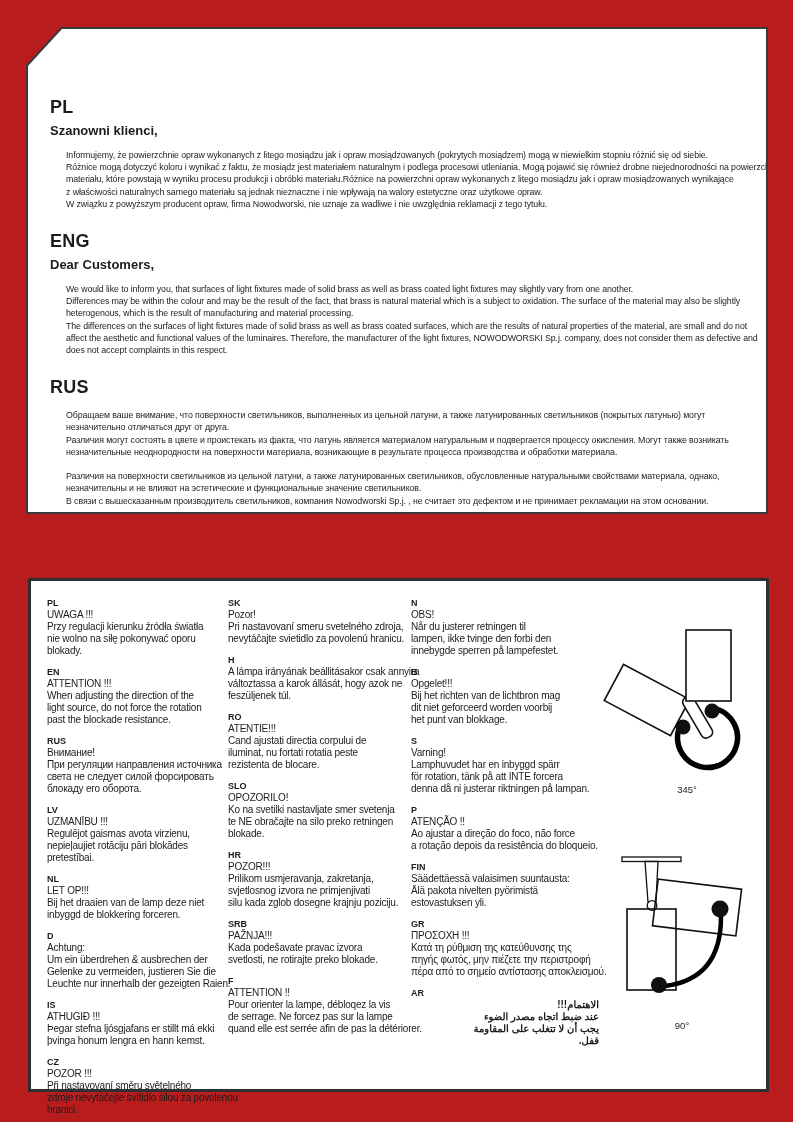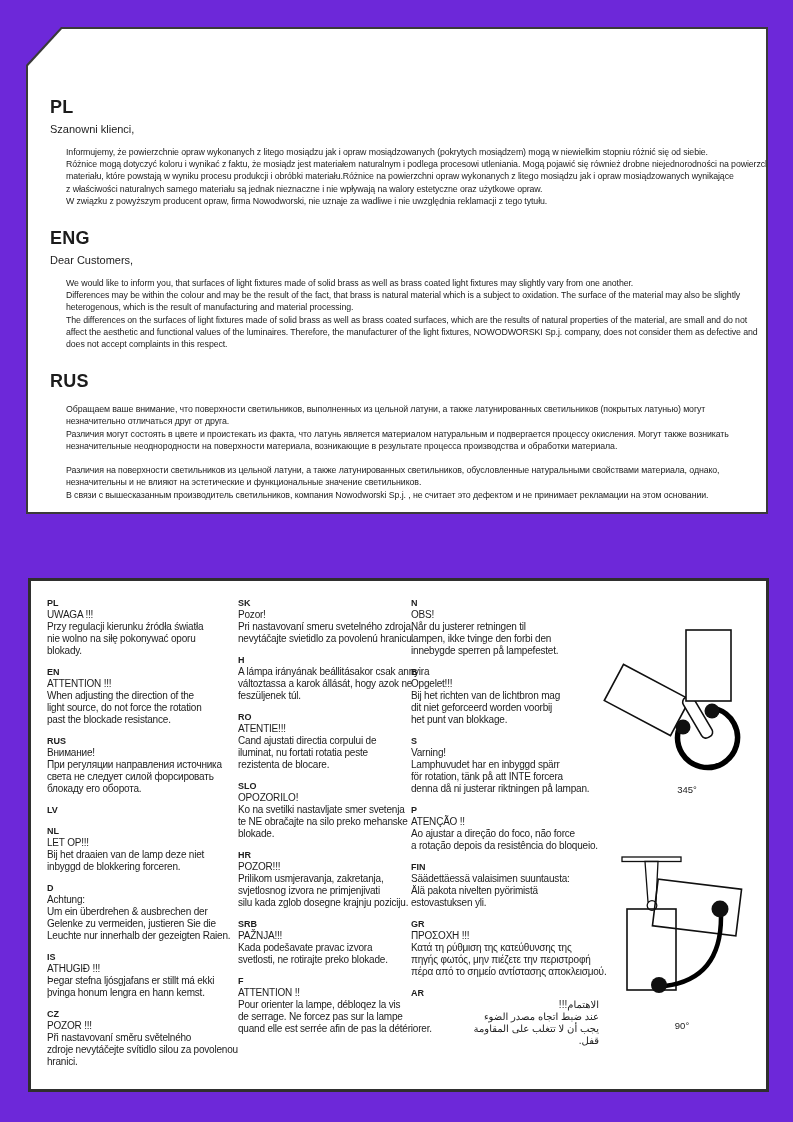--- a/index.html
+++ b/index.html
@@ -1,54 +1,54 @@
 <!DOCTYPE html>
 <html><head>
 <meta charset="utf-8">
 <style>
   html,body{margin:0;padding:0;background:#ffffff;}
   .page{
-    position:relative;width:793px;height:1122px;background:#6d28d9;
+    position:relative;width:793px;height:1122px;background:#b91c1c;
     font-family:"Liberation Sans",sans-serif;color:#1c1c1c;overflow:hidden;
   }
   
   .notice-box-outer{
     position:absolute;left:26px;top:27px;width:742px;height:487px;
     background:#3a3a3a;
     clip-path:polygon(35px 0,100% 0,100% 100%,0 100%,0 38px);
   }
   .notice-box-inner{
     position:absolute;left:2px;top:2px;right:2px;bottom:2px;background:#fff;
     clip-path:polygon(34px 0,100% 0,100% 100%,0 100%,0 37px);
   }
   .notice-content{position:absolute;left:22px;top:68px;right:18px;}
   .notice-section{margin:0 0 21px 0;}
   .notice-section h2{
     margin:0 0 5px 0;font-size:18px;font-weight:bold;letter-spacing:0.2px;
   }
-  .greeting{font-size:11px;font-weight:normal;margin:0;}
+  .greeting{font-size:13px;font-weight:bold;margin:0;}
   .notice-body{
     margin:11px 0 0 16px;font-size:8.8px;line-height:12.2px;letter-spacing:-0.1px;
     white-space:pre;
   }
   
   .warning-box{
     position:absolute;left:28px;top:578px;width:735px;height:508px;
     border:3px solid #2f2f2f;background:#fff;
   }
   .warn-col{position:absolute;top:16px;}
   .warn-col.c1{left:16px;width:178px;}
-  .warn-col.c2{left:207px;width:180px;}
+  .warn-col.c2{left:197px;width:180px;}
   .warn-col.c3{left:380px;width:188px;}
   .lang-block{margin:0 0 9px 0;}
   .lang-code{font-size:9px;font-weight:bold;line-height:12px;}
   .lang-text{
     font-size:10px;line-height:12px;letter-spacing:-0.2px;white-space:pre;
   }
-  .lang-text.rtl{direction:rtl;white-space:pre-line;letter-spacing:0;}
+  .lang-text.rtl{direction:rtl;white-space:pre-line;letter-spacing:0;font-weight:bold;}
   
   .diagram-1{position:absolute;left:556px;top:32px;}
   .diagram-2{position:absolute;left:556px;top:258px;}
   .diag-label{font-size:9.5px;fill:#1c1c1c;font-family:"Liberation Sans",sans-serif;}
 </style>
 </head>
 <body>
 
 <div class="page">
 
@@ -112,20 +112,24 @@
       </div>
       <div class="lang-block">
         <div class="lang-code">RUS</div>
         <div class="lang-text">Внимание!
 При регуляции направления источника
 света не следует силой форсировать
 блокаду его оборота.</div>
       </div>
       <div class="lang-block">
         <div class="lang-code">LV</div>
+        <div class="lang-text">UZMANĪBU !!!
+Regulējot gaismas avota virzienu,
+nepieļaujiet rotāciju pāri blokādes
+pretestībai.</div>
       </div>
       <div class="lang-block">
         <div class="lang-code">NL</div>
         <div class="lang-text">LET OP!!!
 Bij het draaien van de lamp deze niet
 inbyggd de blokkering forceren.</div>
       </div>
       <div class="lang-block">
         <div class="lang-code">D</div>
         <div class="lang-text">Achtung:
@@ -165,21 +169,21 @@
         <div class="lang-code">RO</div>
         <div class="lang-text">ATENTIE!!!
 Cand ajustati directia corpului de
 iluminat, nu fortati rotatia peste
 rezistenta de blocare.</div>
       </div>
       <div class="lang-block">
         <div class="lang-code">SLO</div>
         <div class="lang-text">OPOZORILO!
 Ko na svetilki nastavljate smer svetenja
-te NE obračajte na silo preko mehanske
+te NE obračajte na silo preko retningen
 blokade.</div>
       </div>
       <div class="lang-block">
         <div class="lang-code">HR</div>
         <div class="lang-text">POZOR!!!
 Prilikom usmjeravanja, zakretanja,
 svjetlosnog izvora ne primjenjivati
 silu kada zglob dosegne krajnju poziciju.</div>
       </div>
       <div class="lang-block">

